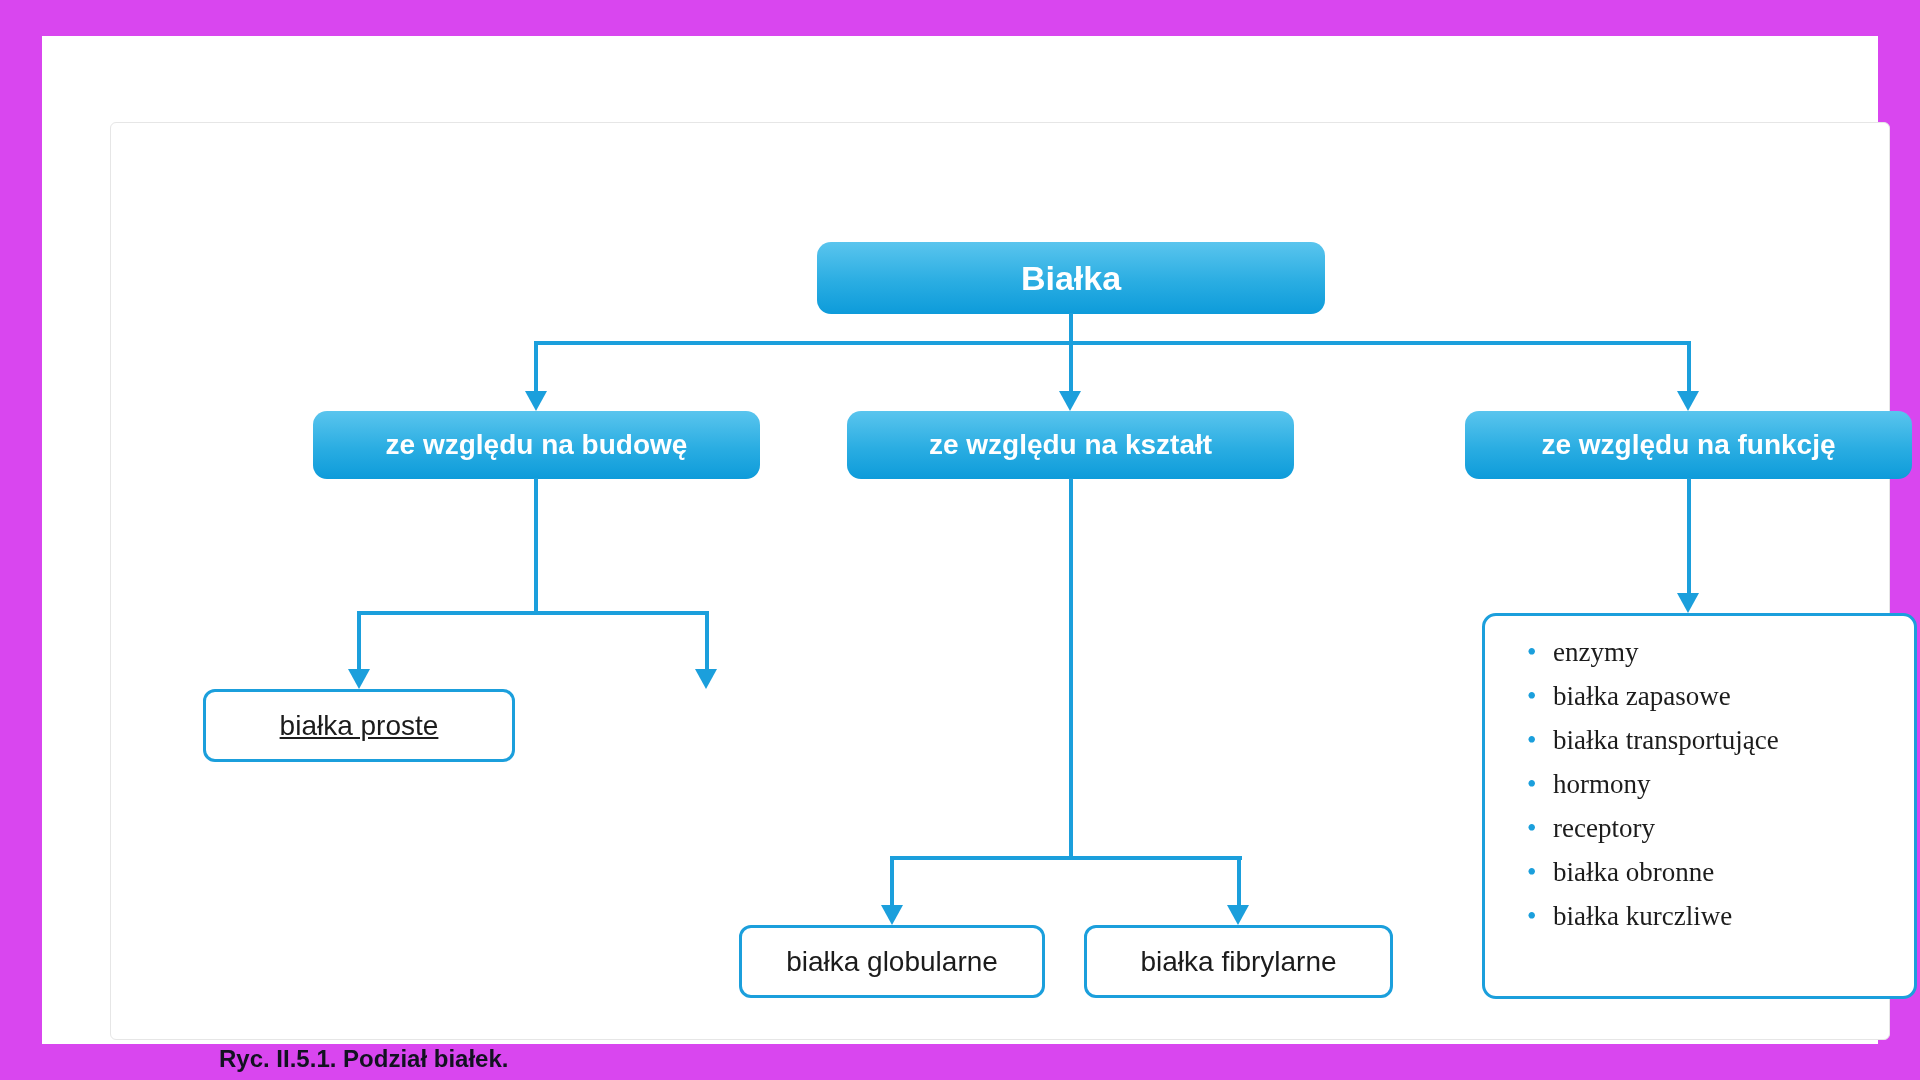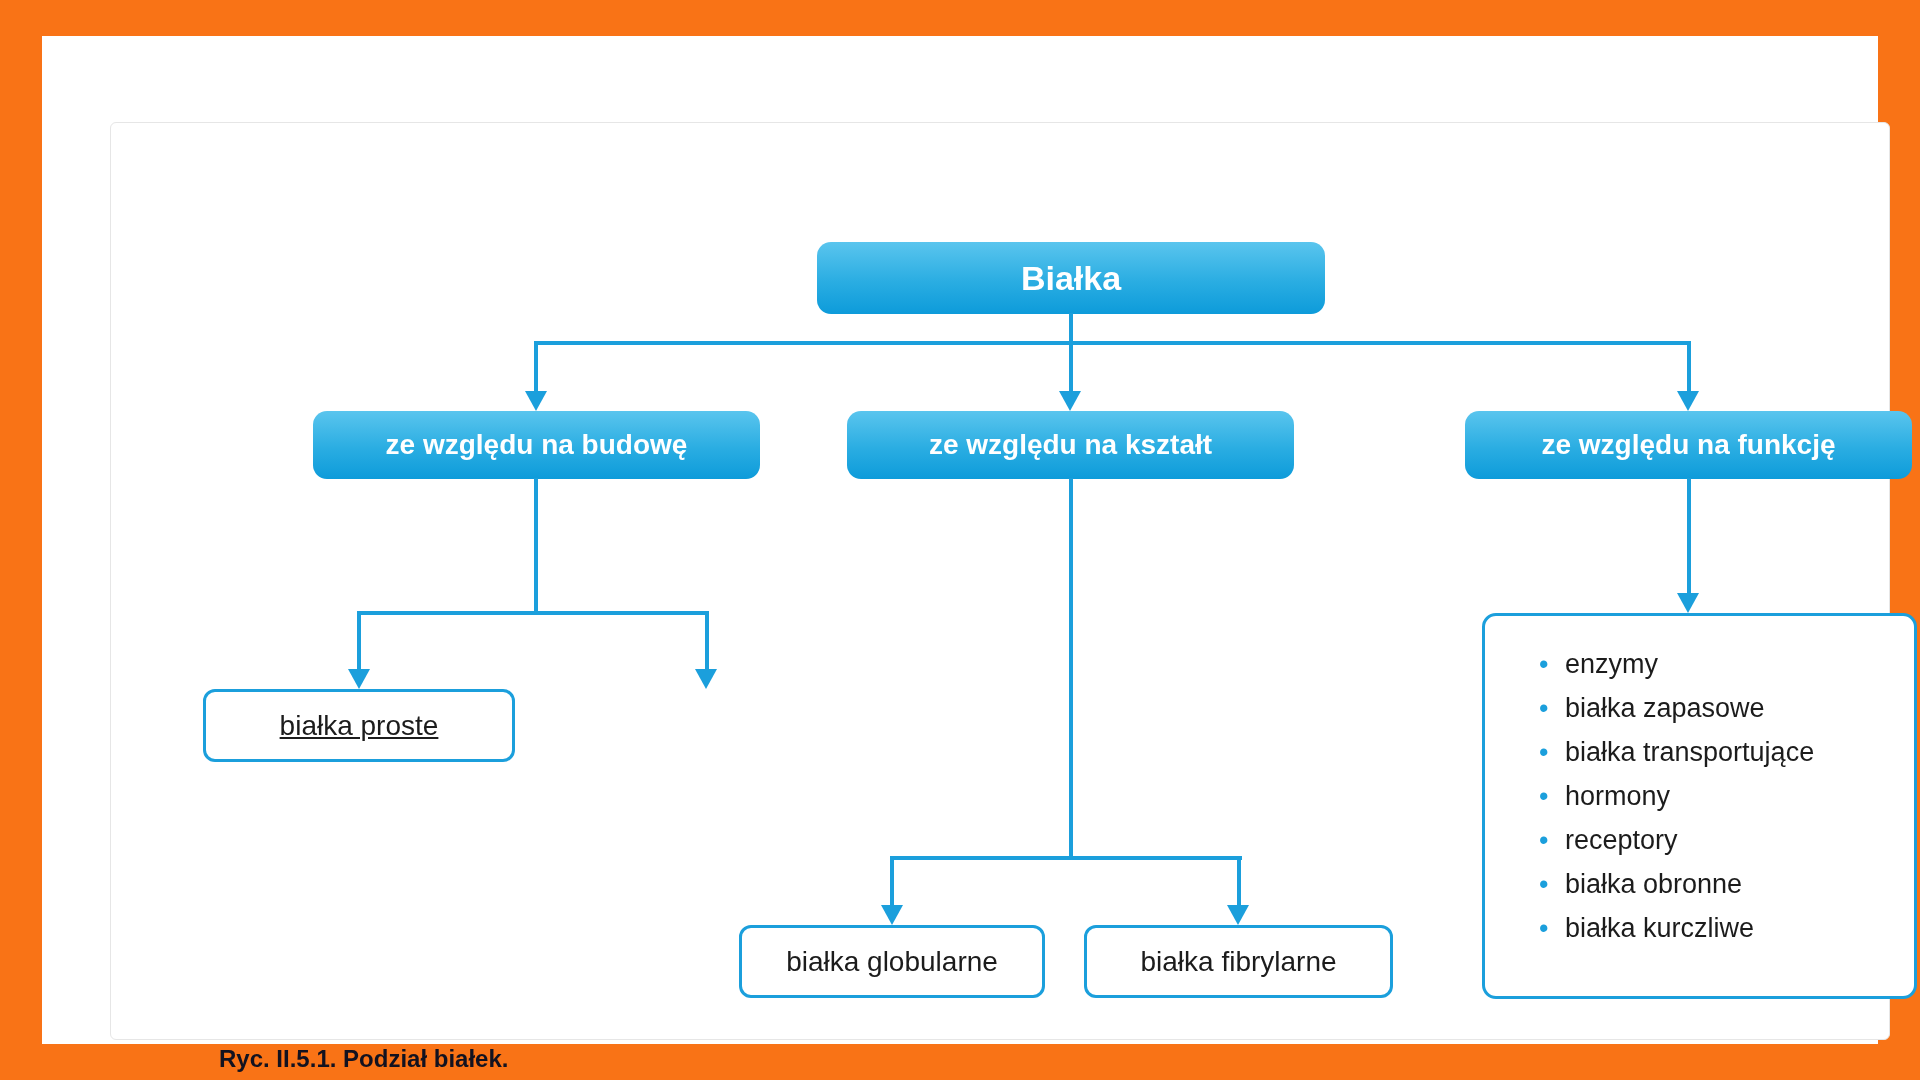--- a/index.html
+++ b/index.html
@@ -1,16 +1,16 @@
 <!DOCTYPE html>
 <html style="--accent-blue: #1b9fdc; --gradient-top: #5ac5ee; --gradient-bottom: #0d9bda; --text-dark: #1c1c1c; --caption-color: #121220;"><head>
 <meta charset="utf-8">
 <style>
   html,body{margin:0;padding:0;background:#000;}
-  .stage{position:relative;width:1920px;height:1080px;background:#f97316;overflow:hidden;
+  .stage{position:relative;width:1920px;height:1080px;background:#d946ef;overflow:hidden;
          font-family:"Liberation Sans",sans-serif;}
   .page{position:absolute;left:42px;top:36px;width:1836px;height:1008px;background:#ffffff;}
   .panel{position:absolute;left:68px;top:86px;width:1780px;height:918px;background:#ffffff;
          border:1px solid #e6e6e6;border-radius:6px;box-sizing:border-box;}
 
   .node{position:absolute;display:flex;align-items:center;justify-content:center;
         color:#ffffff;font-weight:bold;text-align:center;
         background:linear-gradient(180deg,var(--gradient-top,#5ac5ee) 0%,#2aade2 55%,var(--gradient-bottom,#0d9bda) 100%);
         border-radius:14px;}
   .node-root{left:706px;top:119px;width:508px;height:72px;font-size:34px;}
@@ -28,21 +28,21 @@
   .leaf-fibrylarne{left:973px;top:802px;width:309px;height:73px;}
 
   .line{position:absolute;background:var(--accent-blue,#1b9fdc);}
   .arrow{position:absolute;width:0;height:0;
          border-left:11px solid transparent;border-right:11px solid transparent;
          border-top:20px solid var(--accent-blue,#1b9fdc);}
 
   .listbox{position:absolute;left:1371px;top:490px;width:435px;height:386px;background:#ffffff;
            border:3px solid var(--accent-blue,#1b9fdc);border-radius:14px;box-sizing:border-box;
            padding:14px 10px 0 42px;}
-  .listbox ul{list-style:none;margin:12px;padding:0;}
+  .listbox ul{list-style:none;margin:0;padding:0;font-family:Liberation Serif, serif;}
   .listbox li{position:relative;font-size:27px;line-height:44px;color:var(--text-dark,#1c1c1c);
               padding-left:26px;white-space:nowrap;}
   .listbox li::before{content:"\2022";position:absolute;left:0;top:0;
                       color:var(--accent-blue,#1b9fdc);}
 
   .caption{position:absolute;left:108px;top:922px;font-size:24px;font-weight:bold;
            color:var(--caption-color,#121220);}
 </style>
 </head>
 <body>

